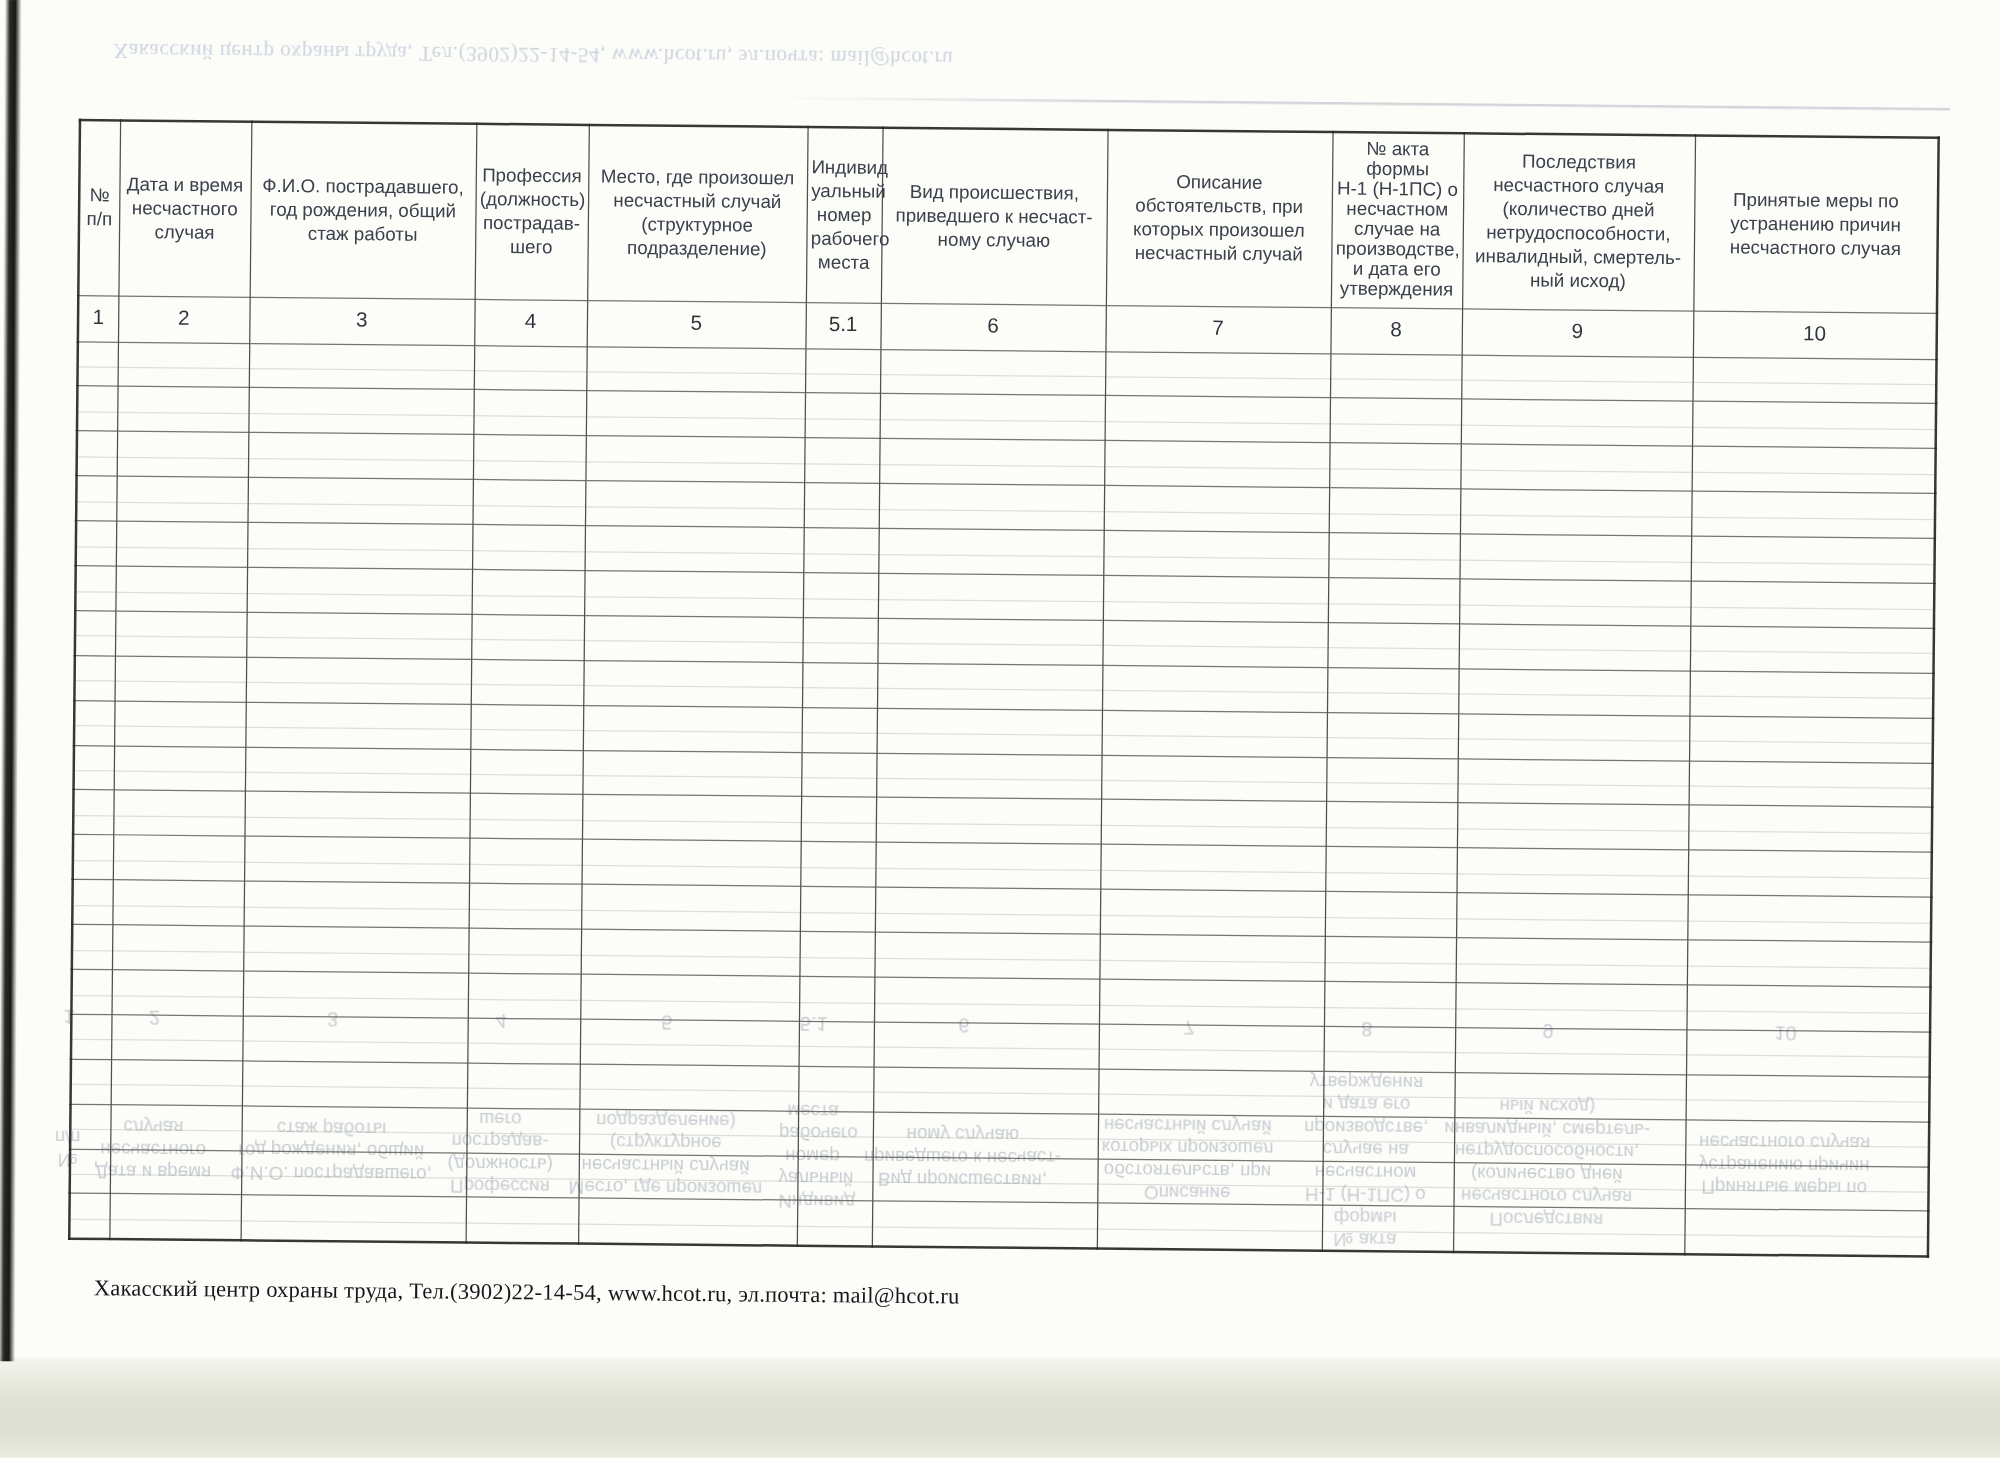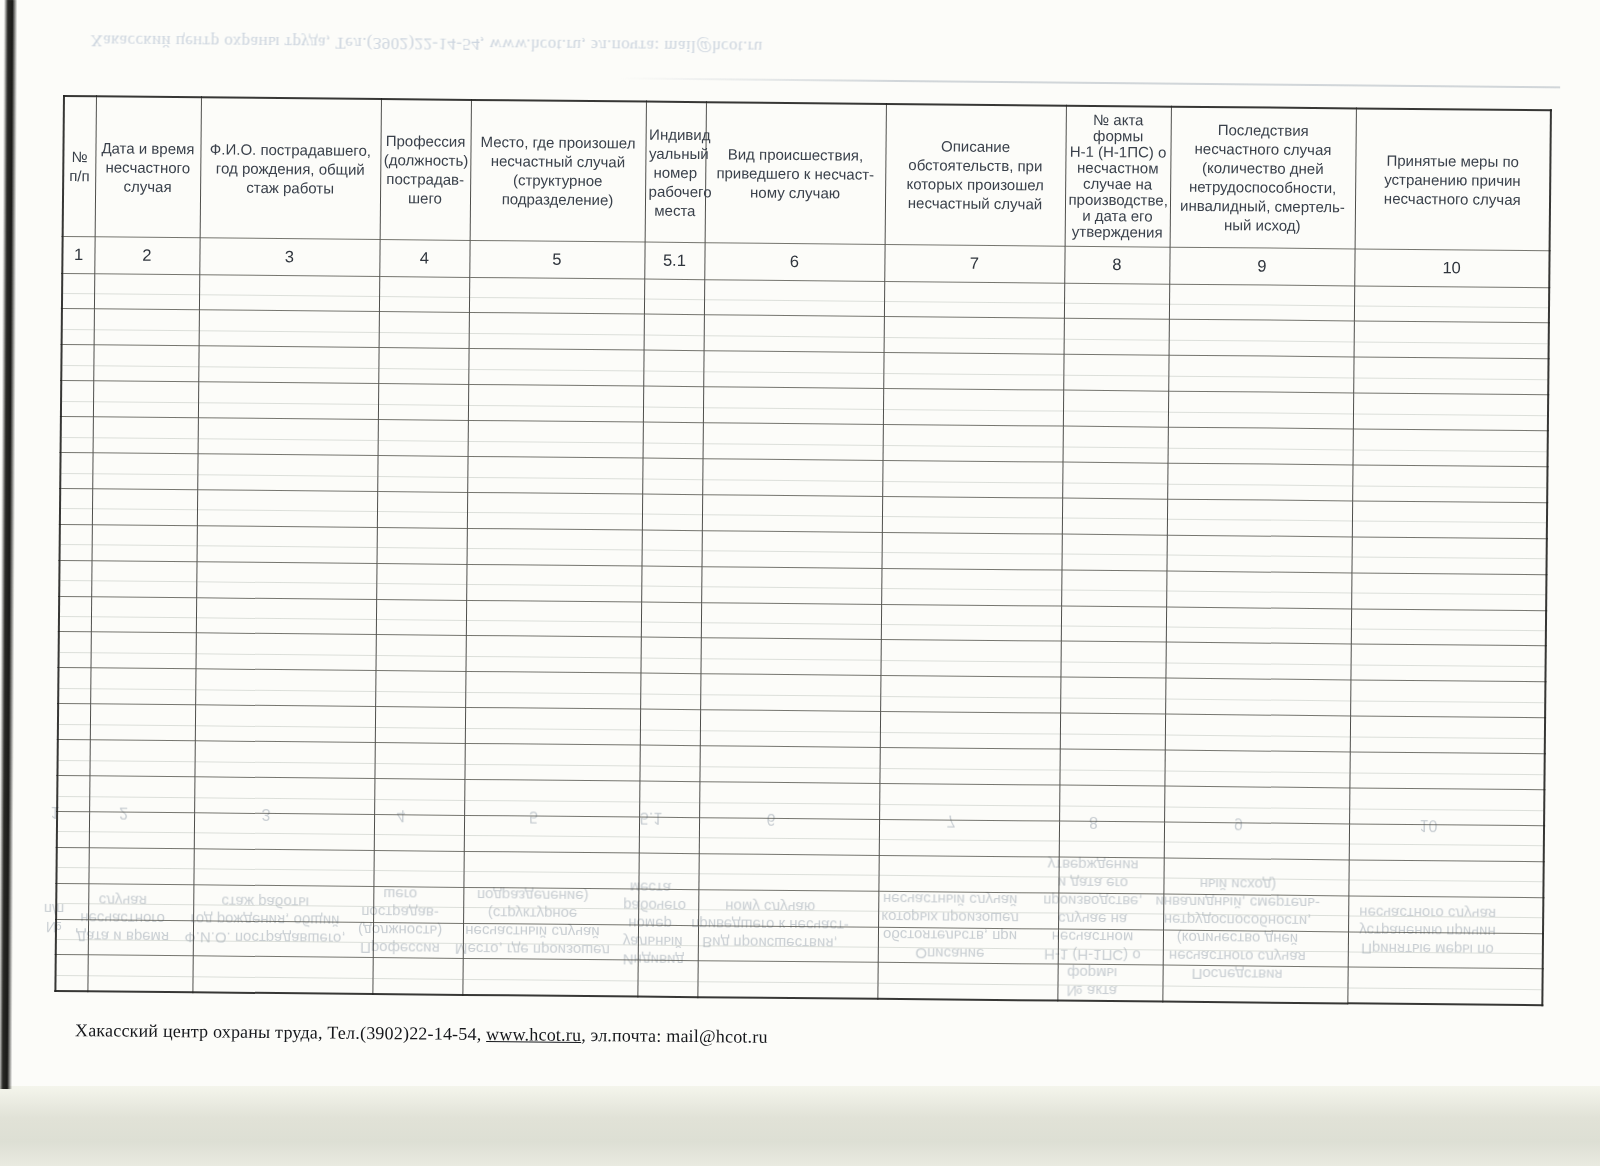--- a/index.html
+++ b/index.html
@@ -61,21 +61,21 @@
   thead th.hdr:nth-child(9){line-height:16px;}
   thead th.numcell{height:37px;text-align:center;vertical-align:middle;
     font:16.5px "Liberation Sans",sans-serif;font-weight:400;color:#2f353d;}
   tbody td{height:35.9px;padding:0;
     background-image:linear-gradient(rgba(145,155,145,.30),rgba(145,155,145,.30));
     background-size:100% 1.1px;background-position:0 58%;background-repeat:no-repeat;}
 
   
   .footer{position:absolute;left:84px;top:1020px;white-space:nowrap;
     font:18px "Liberation Serif",serif;color:#15171b;letter-spacing:.2px;}
-  .footer .link{text-decoration:underline;}
+  .footer .link{}
 </style>
 </head>
 <body>
 
 <div class="sheet"></div>
 <div class="bottom-band"></div>
 <div class="edge-strip"></div>
 
 <div class="rot">
 

